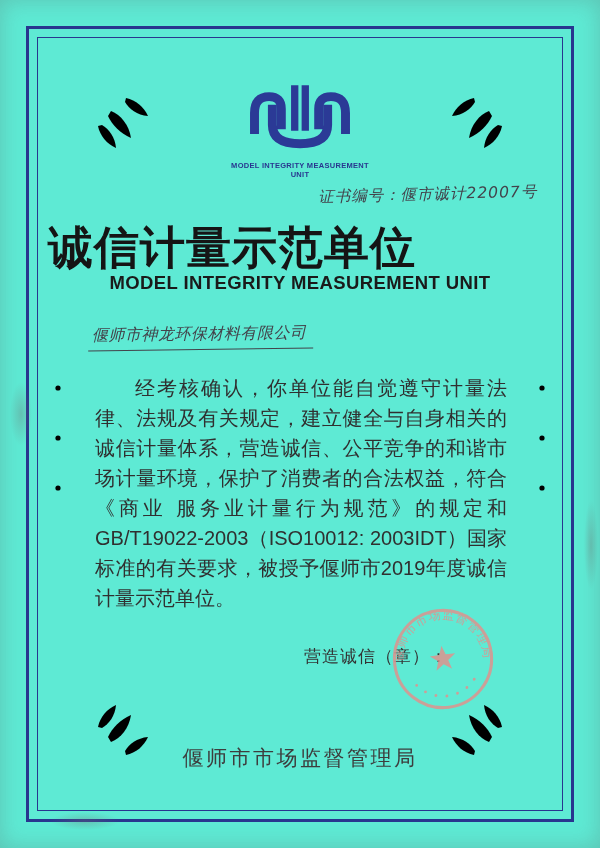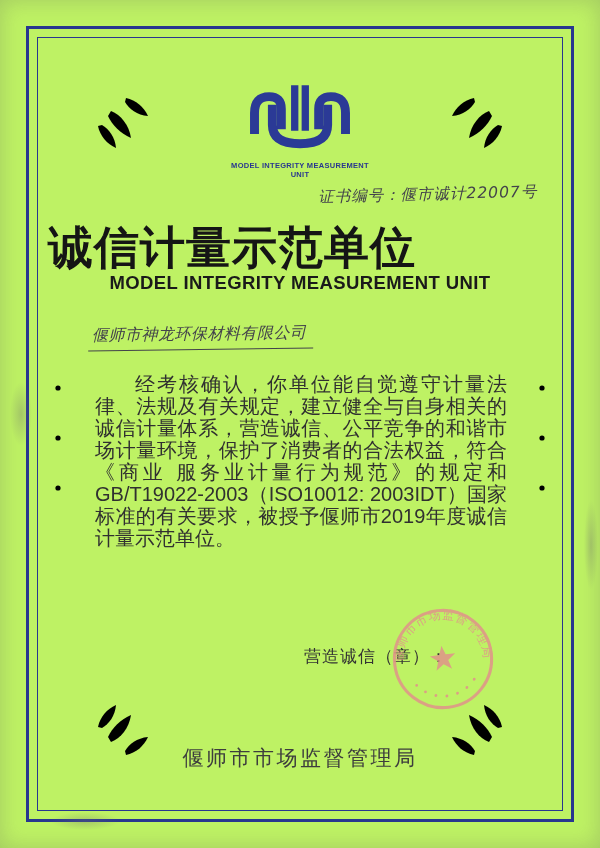--- a/index.html
+++ b/index.html
@@ -1,21 +1,21 @@
 <!DOCTYPE html>
 <html style="--navy: #28368f; --ink: #43434b; --text: #303030; --seal: #e2908c; --black: #151515;"><head>
 <meta charset="utf-8">
 <style>
   :root{
     --navy:#28368f; --ink:#43434b; --text:#303030; --seal:#e2908c; --black:#151515;
   }
   html,body{margin:0;padding:0;background:#e8e6e2;}
   #page{
     position:relative;width:600px;height:848px;margin:0 auto;
-    background:#bef264;overflow:hidden;
+    background:#5eead4;overflow:hidden;
     box-shadow:inset 0 0 22px rgba(90,90,90,.28);
     font-family:"Liberation Sans","DejaVu Sans",sans-serif;
   }
   .abs{position:absolute;}
   
   .frame-outer{left:26px;top:26px;right:26px;bottom:26px;border:3px solid var(--navy);}
   .frame-inner{left:37px;top:37px;right:37px;bottom:37px;border:1.4px solid var(--navy);}
   .corner{width:116px;height:116px;}
   .c-tl{left:41px;top:41px;}
   .c-tr{left:443px;top:41px;transform:scaleX(-1);}
@@ -35,21 +35,21 @@
   .recipient{left:88px;top:324px;font-size:16px;letter-spacing:.5px;
     transform:rotate(-.8deg);border-bottom:1.8px solid var(--ink);
     padding:0 6px 4px 4px;min-width:192px;}
   
   .title-cn{left:0;top:218px;width:600px;text-align:left;color:var(--black);
     font-family:"Liberation Serif","DejaVu Serif",serif;font-weight:900;
     font-size:45px;letter-spacing:1px;white-space:nowrap;margin-left:48px;}
   .title-en{left:0;top:272px;width:600px;text-align:center;color:#1a1a1a;
     font-weight:bold;font-size:18.5px;letter-spacing:.4px;white-space:nowrap;}
   
-  .body-par{left:95px;top:373px;width:412px;font-size:20px;line-height:22px;
+  .body-par{left:95px;top:373px;width:412px;font-size:20px;line-height:30px;
     color:var(--text);text-align:justify;text-indent:2em;}
   .issuer-line{left:304px;top:645px;font-size:17px;color:#333;letter-spacing:1px;}
   .org-name{left:0;top:744px;width:600px;text-align:center;font-size:21px;
     color:#3d3d3d;letter-spacing:2.5px;}
   
   .seal{left:381px;top:597px;width:124px;height:124px;transform:rotate(-7deg);opacity:.82;}
   .seal .ring{stroke:var(--seal);fill:none;}
   .seal .red{fill:var(--seal);}
   .seal text{fill:var(--seal);font-family:"Liberation Serif",serif;}
   

